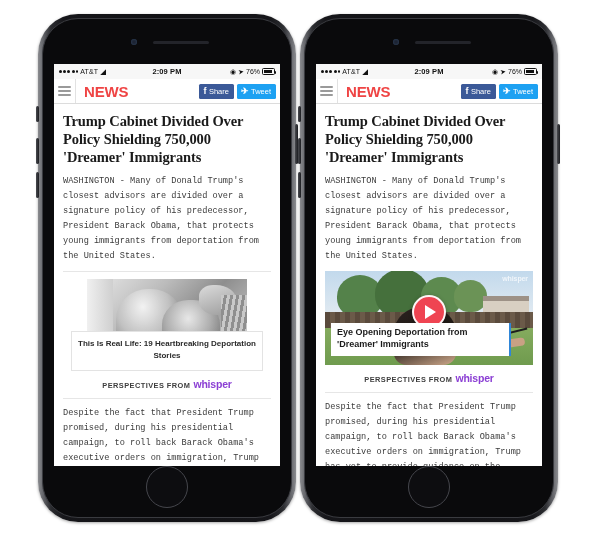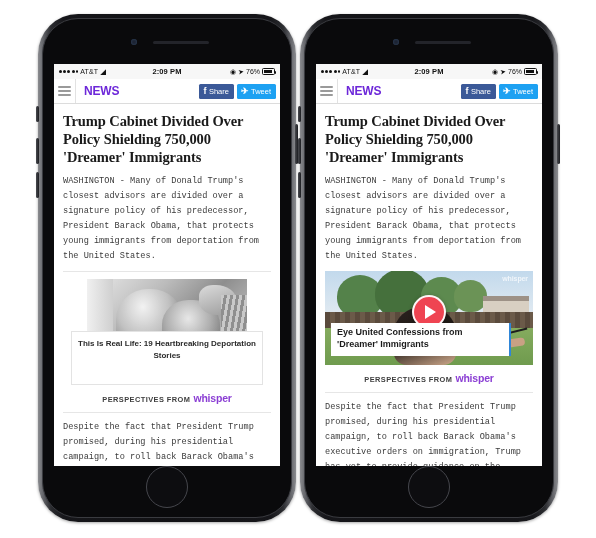--- a/index.html
+++ b/index.html
@@ -90,22 +90,22 @@
     height:25px; background:#fff; border-bottom:1px solid #dcdcdc;
     display:flex; align-items:center; padding:0 4px 0 0;
   }
   .hamburger {
     width:22px; display:flex; flex-direction:column; gap:2.6px;
     align-items:center; padding:0 4px; border-right:1px solid #e2e2e2;
     height:100%; justify-content:center;
   }
   .hamburger span { display:block; width:13px; height:1.8px; background:#9a9a9a; border-radius:1px; }
   .brand {
-    font-size:12px; font-weight:bold; letter-spacing:-0.2px;
-    color:#6d28d9; padding-left:8px; flex:1;
+    font-size:15px; font-weight:bold; letter-spacing:-0.2px;
+    color:#ef4444; padding-left:8px; flex:1;
     font-family:"Liberation Sans", sans-serif;
   }
   .share-btns { display:flex; gap:3px; }
   .sbtn {
     display:flex; align-items:center; gap:2.5px;
     height:15px; padding:0 5px 0 4px; border-radius:1.5px;
     color:#fff; font-size:7.5px;
   }
   .sbtn .gl { font-size:9px; font-weight:bold; line-height:1; }
 
@@ -152,21 +152,21 @@
     position:absolute; right:0; top:22%; width:16%; height:78%;
     background:repeating-linear-gradient(100deg,#c9c9c9 0 3px,#8f8f8f 3px 6px);
   }
   .photo .left-blur {
     position:absolute; left:0; top:0; width:16%; height:100%;
     background:linear-gradient(90deg,#f0f0f0,#cfcfcf);
   }
   .cap-box {
     position:relative; width:192px; margin:-22px auto 0;
     background:#fff; border:1px solid #e3e3e3;
-    padding:6px 4px 21px; text-align:center;
+    padding:6px 4px 7px; text-align:center;
   }
   .cap-box .t {
     font-size:8px; font-weight:bold; color:#2b2b2b; line-height:1.55;
     font-family:"Liberation Sans", sans-serif;
   }
   .persp {
     display:flex; align-items:baseline; justify-content:center; gap:3px;
     margin:7px 0 0;
   }
   .persp .lbl {
@@ -401,21 +401,21 @@
             <div class="vid-fence"></div>
             <div class="vid-grass"></div>
             <div class="vid-person"></div>
             <div class="vid-arm"></div>
             <div class="vid-stick"></div>
             <div class="vid-mark">whisper</div>
             <div class="play">
                 <i></i>
               </div>
             <div class="vcap">
-              <div class="t">Eye United Confessions from 'Dreamer' Immigrants</div>
+              <div class="t">Eye Opening Deportation from 'Dreamer' Immigrants</div>
             </div>
           </div>
           <div class="persp">
             <span class="lbl">PERSPECTIVES FROM</span>
             <span class="wh">whisper</span>
           </div>
         </div>
 
         <div class="divider" style="margin-top:8px"></div>
         <p class="para">Despite the fact that President Trump promised, during his presidential campaign, to roll back Barack Obama's executive orders on immigration, Trump has yet to provide guidance on the dismantling of an</p>

